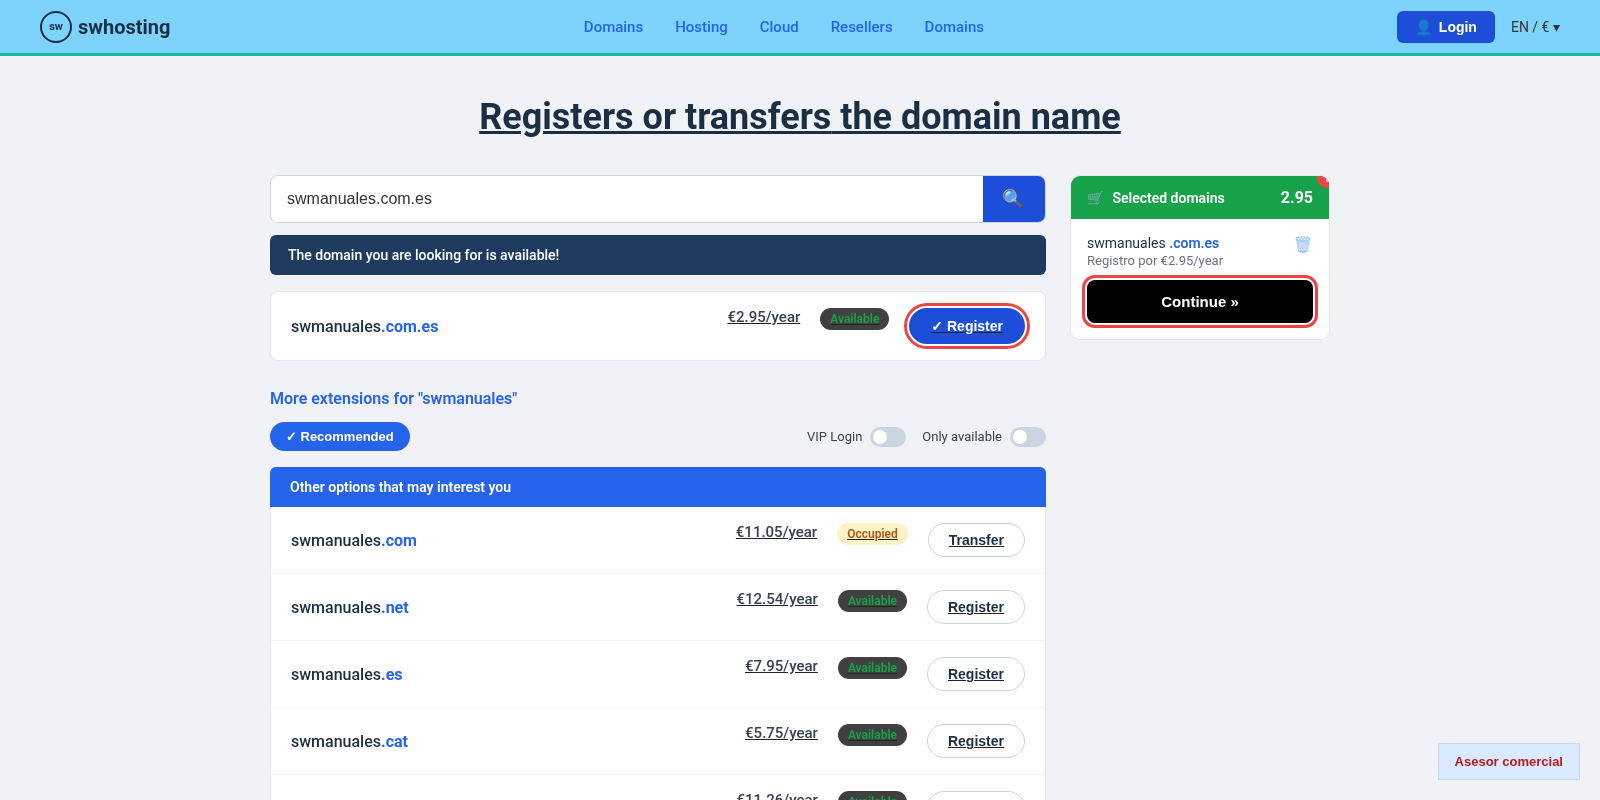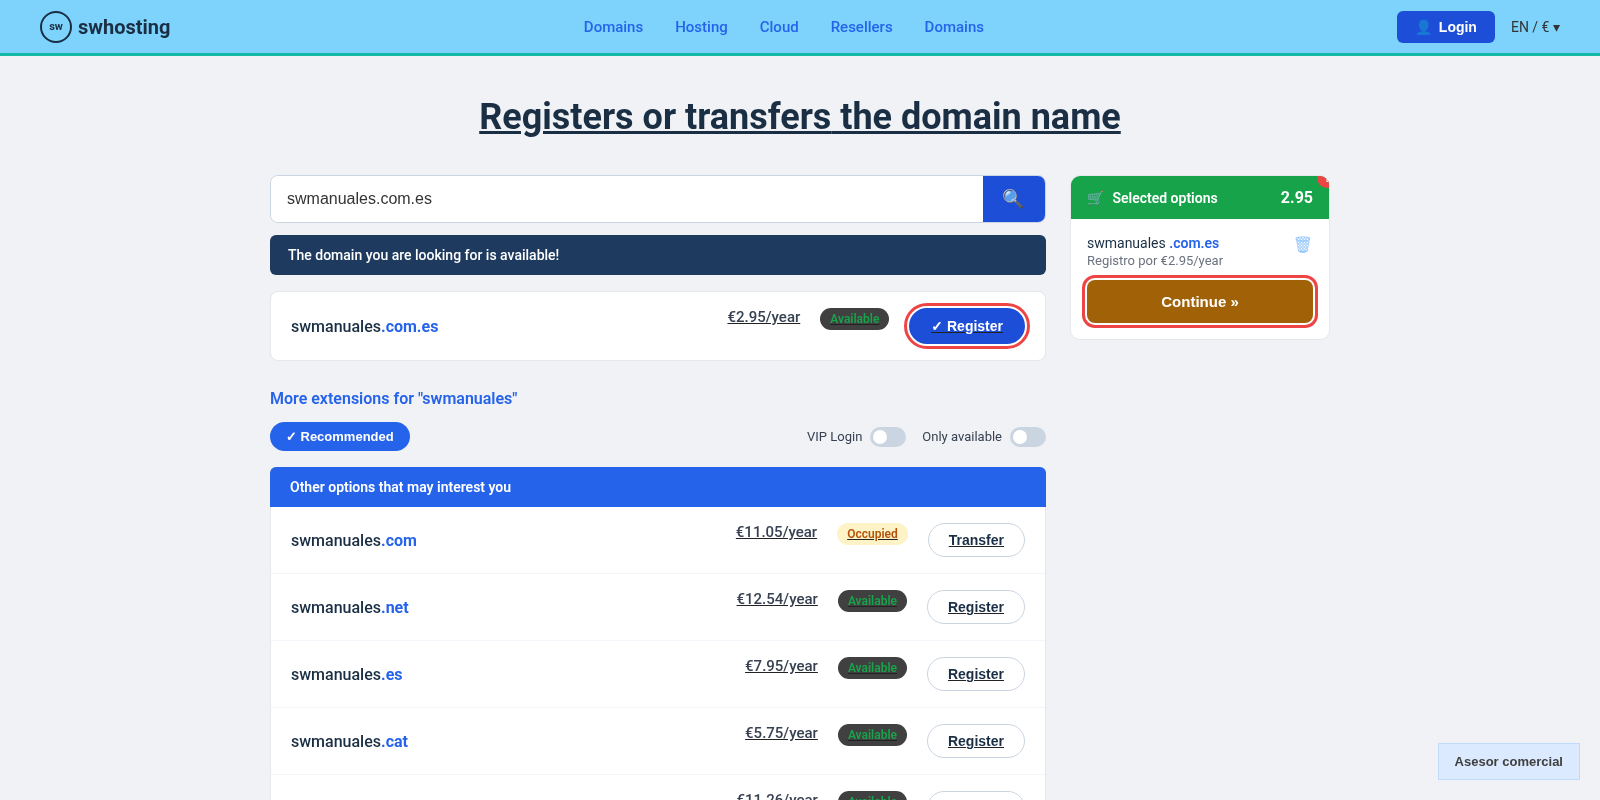--- a/index.html
+++ b/index.html
@@ -270,40 +270,40 @@
     }
     .cart-price { font-size: 16px; font-weight: 700; }
     .cart-body { padding: 16px; }
     .cart-domain-item { display: flex; align-items: flex-start; justify-content: space-between; margin-bottom: 12px; }
     .cart-domain-name { font-size: 14px; color: #1a2e44; }
     .cart-domain-name .ext { color: #2563eb; font-weight: 600; }
     .cart-domain-price { font-size: 13px; color: #6b7280; margin-top: 2px; }
     .cart-delete { color: #93c5fd; cursor: pointer; font-size: 16px; }
     .continue-btn {
       width: 100%;
-      background: #a16207;
+      background: #000000;
       color: #fff;
       border: none;
       border-radius: 8px;
       padding: 13px;
       font-size: 15px;
       font-weight: 700;
       cursor: pointer;
       margin-top: 8px;
       outline: 3px solid #ef4444;
       outline-offset: 2px;
       display: flex; align-items: center; justify-content: center; gap: 6px;
     }
 
     
     .asesor-btn {
       position: fixed;
       bottom: 20px; right: 20px;
       background: #dbeafe;
-      color: #404040;
+      color: #b91c1c;
       border: 1px solid #bfdbfe;
       border-radius: 0;
       padding: 10px 16px;
       font-size: 13px;
       font-weight: 600;
       cursor: pointer;
     }
   </style>
 </head>
 <body>
@@ -448,21 +448,21 @@
 
         </div>
       </div>
     </div>
 
     <div class="right-col">
       <div class="cart-panel" style="position:relative;">
         <div class="cart-header">
           <div class="cart-header-left">
             <span>🛒</span>
-            <span>Selected options</span>
+            <span>Selected domains</span>
           </div>
           <span class="cart-badge">1</span>
           <span class="cart-price">2.95</span>
         </div>
         <div class="cart-body">
           <div class="cart-domain-item">
             <div>
               <div class="cart-domain-name">
                 <span>swmanuales</span><span class="ext"> .com.es</span>
               </div>

